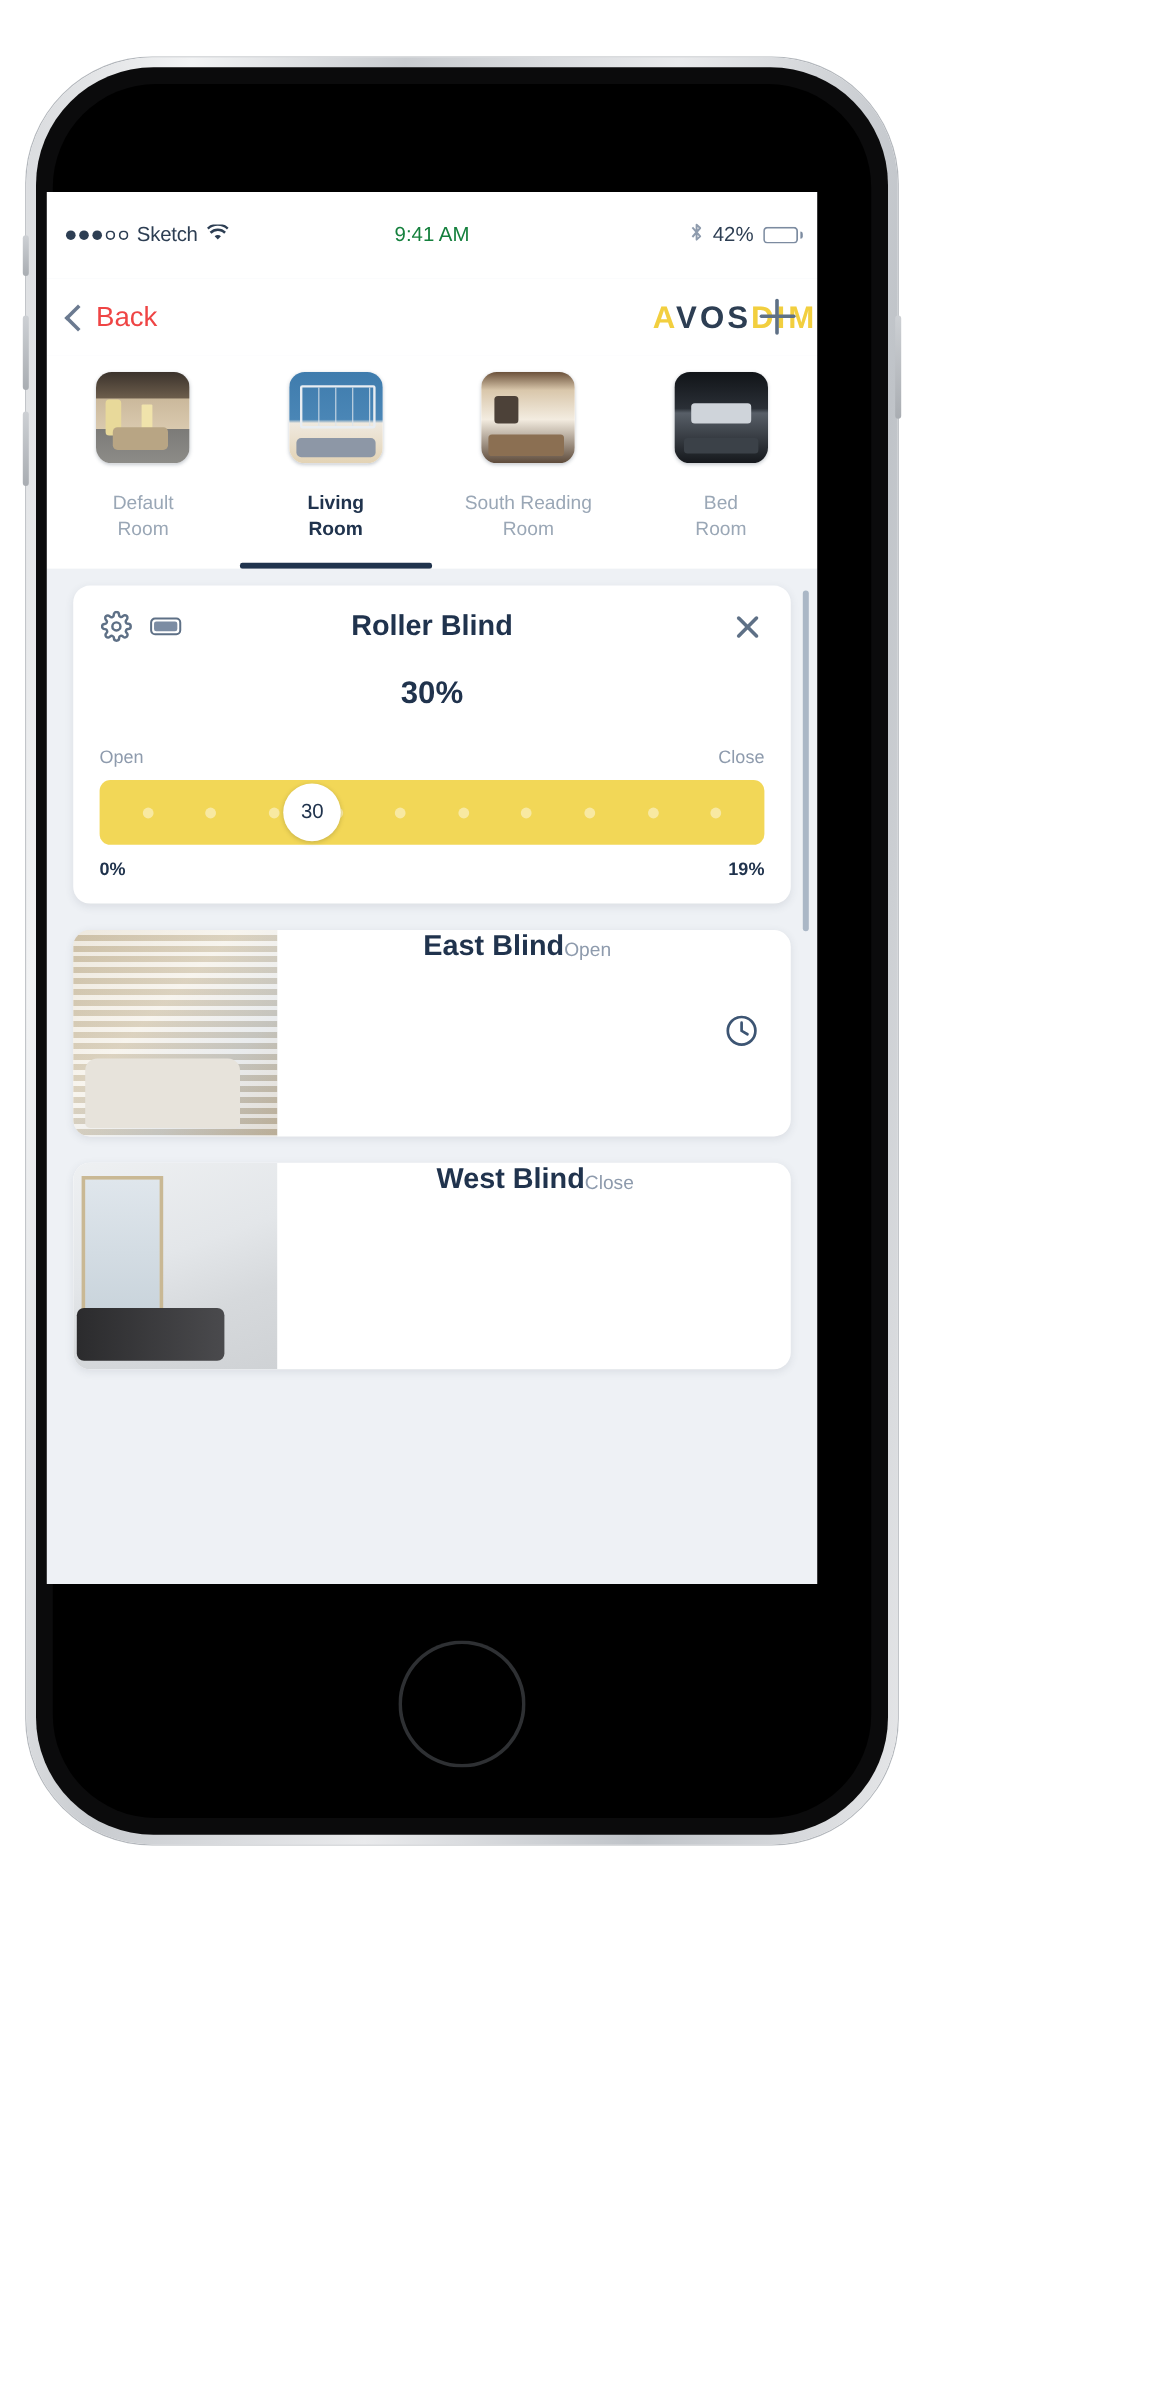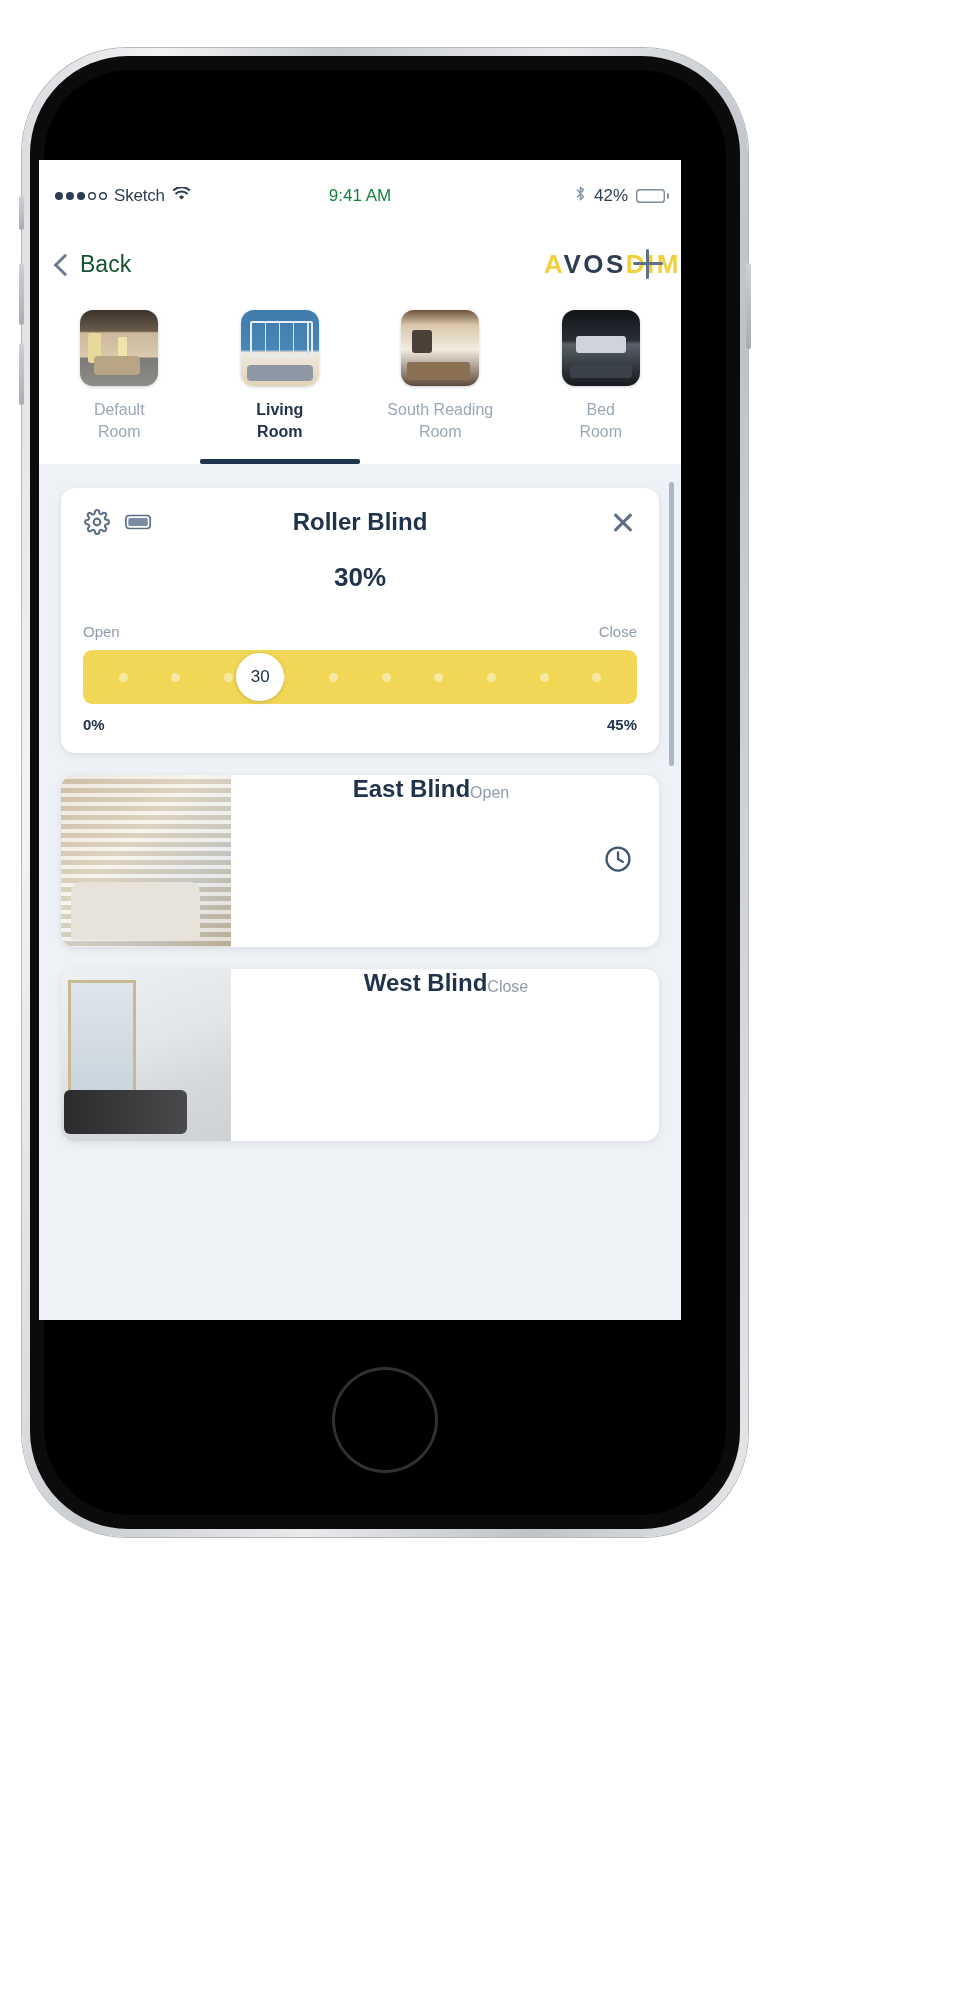--- a/index.html
+++ b/index.html
@@ -62,40 +62,40 @@
   .batt-pct{font-size:17px;color:#2d3e53;}
   .batt{width:29px;height:14px;border-radius:3.5px;box-shadow:inset 0 0 0 1.4px #7c8ba0;
     position:relative;padding:2px;box-sizing:border-box;}
   .batt::after{content:"";position:absolute;right:-4px;top:4px;width:2px;height:6px;
     border-radius:0 2px 2px 0;background:#7c8ba0;}
   .batt-fill{height:100%;background:#2d3e53;border-radius:1.5px;}
 
   
   .navbar{height:64px;background:#fff;display:flex;align-items:center;
     padding:0 18px;position:relative;}
-  .back{display:flex;align-items:center;gap:7px;color:#14532d;font-size:23px;cursor:pointer;}
+  .back{display:flex;align-items:center;gap:7px;color:#ef4444;font-size:23px;cursor:pointer;}
   .chev{width:13px;height:13px;border-left:3px solid #6b7a90;border-bottom:3px solid #6b7a90;
     transform:rotate(45deg);margin-top:1px;}
   .logo{position:absolute;left:0;right:0;text-align:right;font-size:26px;font-weight:bold;
     letter-spacing:2.5px;pointer-events:none;}
   .logo .y{color:#f2cf3f;}
   .logo .n{color:#2d3e53;}
   .plus{margin-left:auto;width:30px;height:30px;position:relative;cursor:pointer;}
   .plus::before,.plus::after{content:"";position:absolute;background:#5e7086;border-radius:2px;}
   .plus::before{left:0;top:13px;width:30px;height:3px;}
   .plus::after{top:0;left:13px;width:3px;height:30px;}
 
   
   .rooms{background:#fff;display:flex;padding:14px 0 0;position:relative;}
   .room{flex:1;display:flex;flex-direction:column;align-items:center;cursor:pointer;
     position:relative;padding-bottom:22px;}
   .thumb{width:78px;height:76px;border-radius:13px;overflow:hidden;
     box-shadow:0 1px 3px rgba(40,55,75,.25);}
   .thumb .art{width:100%;height:100%;}
-  .room-label{margin-top:13px;text-align:center;font-size:16px;line-height:1.35;
+  .room-label{margin-top:23px;text-align:center;font-size:16px;line-height:1.35;
     color:#9aa7b6;width:112px;}
   .room.active .room-label{color:#20334d;font-weight:bold;}
   .room .underline{position:absolute;bottom:0;left:50%;transform:translateX(-50%);
     width:160px;height:5px;background:#20334d;border-radius:2px;display:none;}
   .room.active .underline{display:block;}
 
   
   .art-default{background:
      linear-gradient(180deg,#3b332c 0%,#6b5c4b 28%,#cbb99c 30%,#d9c9ae 62%,#7c7b78 63%,#8d8c88 100%);
      position:relative;}
@@ -118,21 +118,21 @@
      background:#8b6f52;border-radius:3px;}
   .art-bed{background:linear-gradient(180deg,#111418 0%,#2a2f36 40%,#585f68 45%,#15181c 100%);
      position:relative;}
   .art-bed::before{content:"";position:absolute;left:18%;top:34%;width:64%;height:22%;
      background:#cfd4da;border-radius:3px;}
   .art-bed::after{content:"";position:absolute;left:10%;bottom:10%;width:80%;height:18%;
      background:#3b4148;border-radius:3px;}
 
   
   .content{position:relative;height:calc(100% - 40px - 64px - 173px);
-    background:#eef1f5;padding:24px 0 0;box-sizing:border-box;overflow:hidden;}
+    background:#eef1f5;padding:14px 0 0;box-sizing:border-box;overflow:hidden;}
   .scrollbar{position:absolute;right:7px;top:18px;width:5px;height:284px;
     background:#aab7c6;border-radius:3px;cursor:pointer;}
 
   .card{background:#fff;border-radius:14px;margin:0 22px 22px;
     box-shadow:0 2px 7px rgba(45,62,83,.10);}
 
   
   .rb-head{display:flex;align-items:center;padding:20px 22px 0;position:relative;}
   .icn{width:28px;height:28px;display:inline-flex;align-items:center;justify-content:center;cursor:pointer;}
   .icn svg{display:block;}
@@ -328,21 +328,21 @@
                 <span class="tick"></span>
               <span class="tick"></span>
                 <span class="tick"></span>
                 <span class="tick"></span>
               <span class="tick"></span>
             </div>
             <div class="thumbknob" style="left:32%">30</div>
           </div>
           <div class="sl-range">
             <span>0%</span>
-            <span>45%</span>
+            <span>19%</span>
           </div>
         </div>
       </div>
 
       <div class="card dev">
         <div class="dev-img img-east"></div>
         <div class="dev-info">
           <div class="dev-name">East Blind</div>
           <div class="dev-state">Open</div>
         </div>

